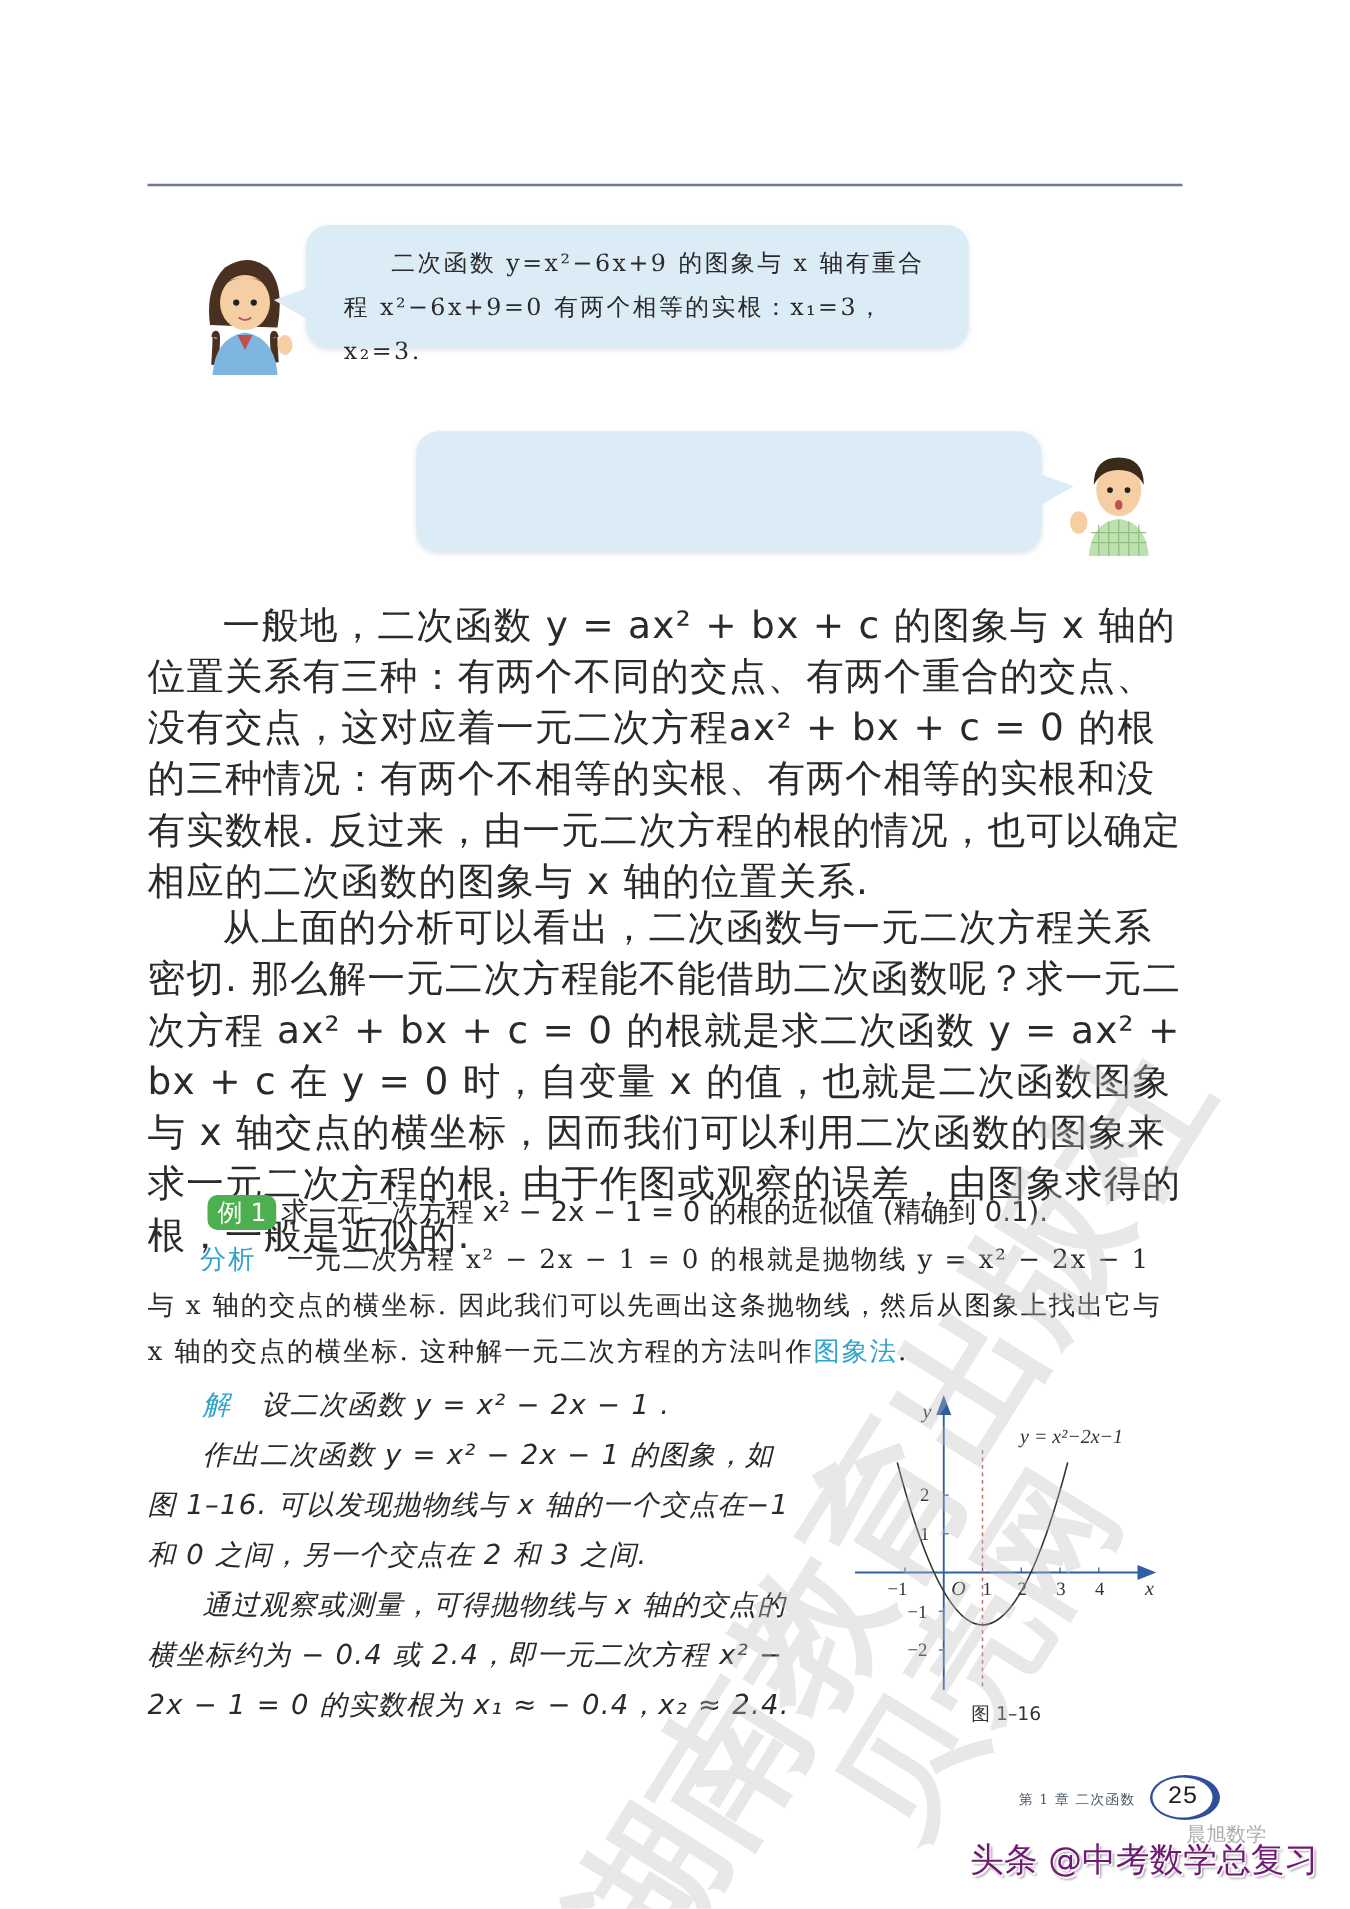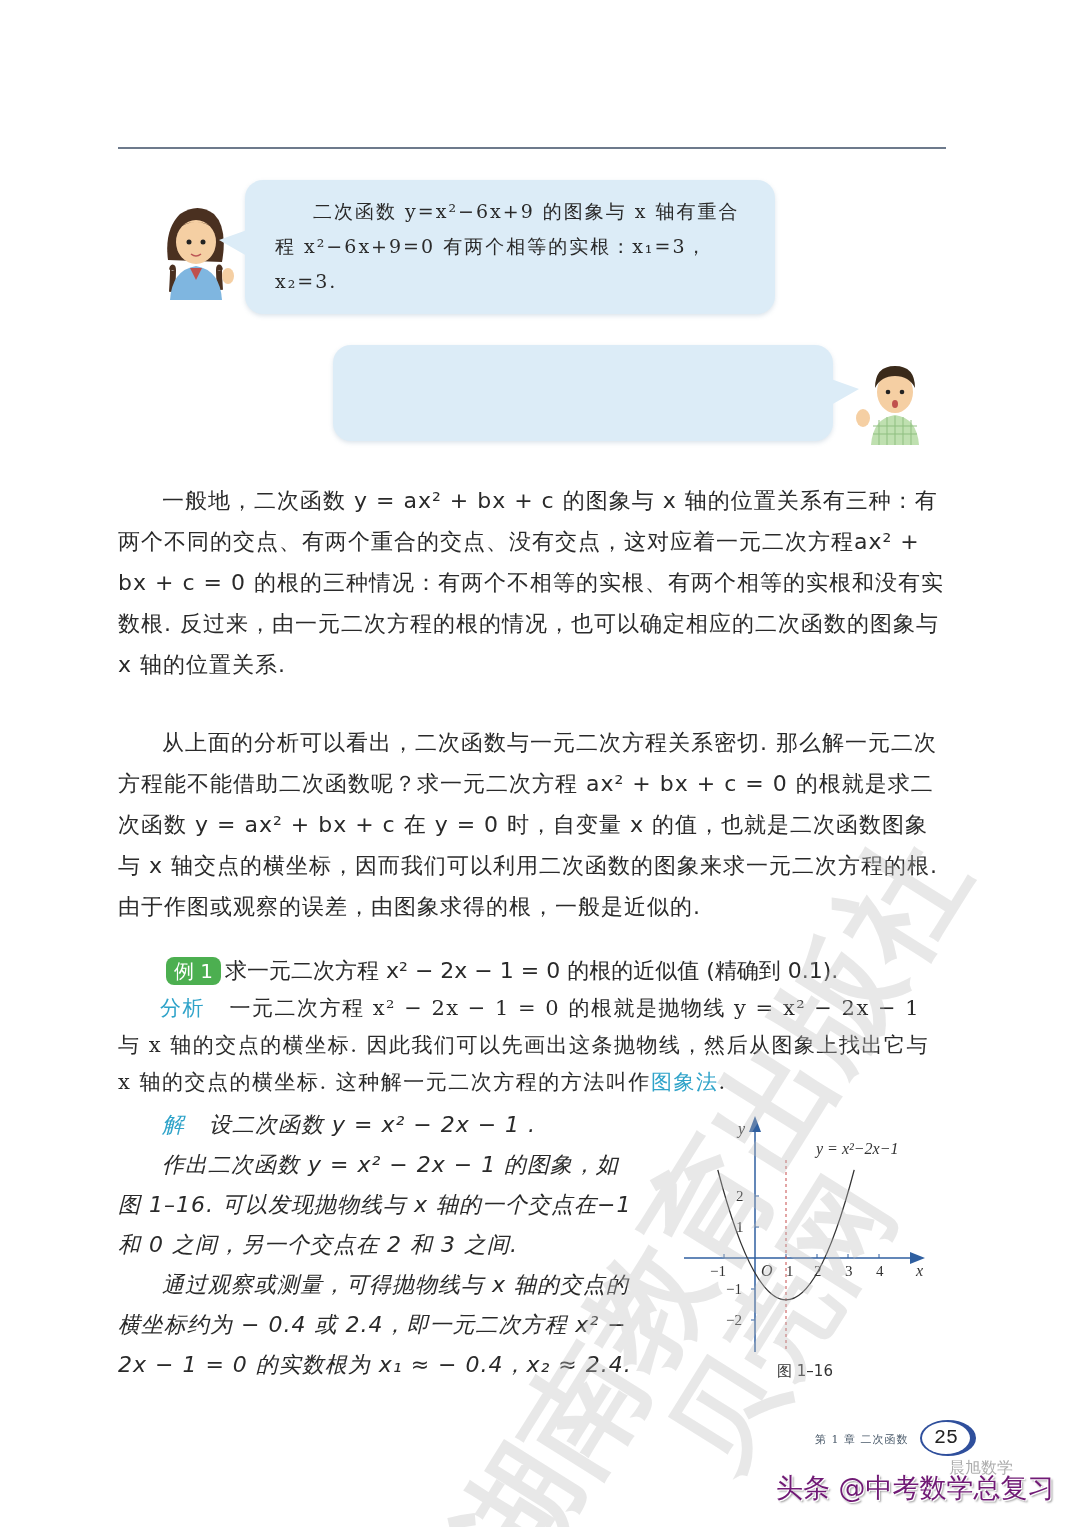--- a/index.html
+++ b/index.html
@@ -11,41 +11,41 @@
   .top-rule {
     position: absolute; left: 118px; top: 147px; width: 828px; height: 2px;
     background: #6d7a8c;
   }
   .bubble {
     position: absolute; background: #dcecf7; border-radius: 18px;
     box-shadow: 0 2px 4px rgba(120,150,180,0.25);
     font-size: 19px; line-height: 35px; letter-spacing: 2px; color: #2a2a2a;
   }
   .bubble p { margin: 0; }
-  .bubble1 { left: 245px; top: 180px; width: 530px; height: 134px; padding: 14px 20px 0 30px; box-sizing: border-box; }
+  .bubble1 { left: 245px; top: 180px; width: 530px; height: 98px; padding: 14px 20px 0 30px; box-sizing: border-box; }
   .bubble1::before {
     content: ""; position: absolute; left: -26px; top: 50px;
     border-style: solid; border-width: 10px 28px 16px 0;
     border-color: transparent #dcecf7 transparent transparent;
   }
   .bubble2 { left: 333px; top: 345px; width: 500px; height: 96px; padding: 12px 20px 0 22px; box-sizing: border-box; }
   .bubble2::after {
     content: ""; position: absolute; right: -26px; top: 34px;
     border-style: solid; border-width: 10px 0 16px 28px;
     border-color: transparent transparent transparent #dcecf7;
   }
   .indent { text-indent: 2em; }
 
   .avatar { position: absolute; }
   .girl { left: 158px; top: 200px; width: 78px; height: 100px; }
   .boy { left: 853px; top: 360px; width: 78px; height: 85px; }
 
   .para {
     position: absolute; left: 118px; width: 830px;
-    font-size: 22px; line-height: 41px; letter-spacing: 1px; color: #2a2a2a;
+    font-size: 30px; line-height: 41px; letter-spacing: 1px; color: #2a2a2a;
     font-family: "DejaVu Sans", "Liberation Sans", sans-serif;
   }
   .para p { margin: 0; text-indent: 2em; }
   .para1 { top: 480px; }
   .para2 { top: 722px; }
 
   .example {
     position: absolute; left: 118px; width: 830px; top: 952px;
     font-size: 21px; line-height: 37px; color: #2a2a2a;
   }

